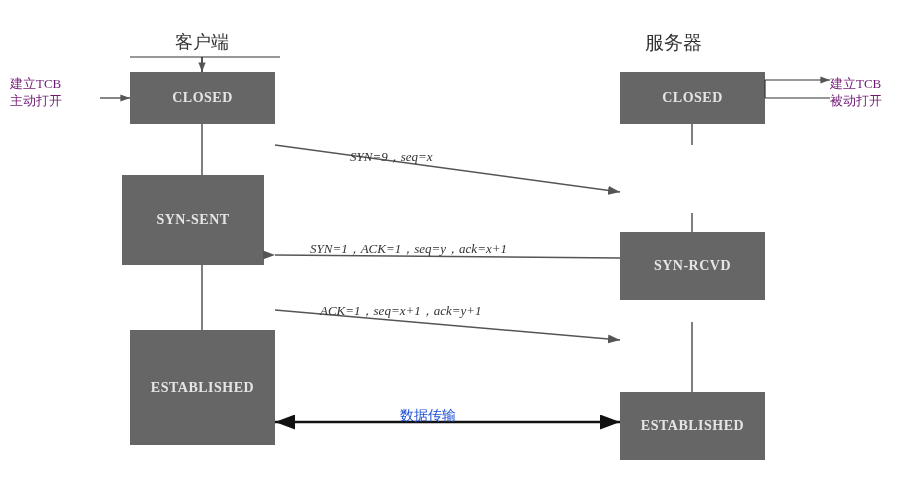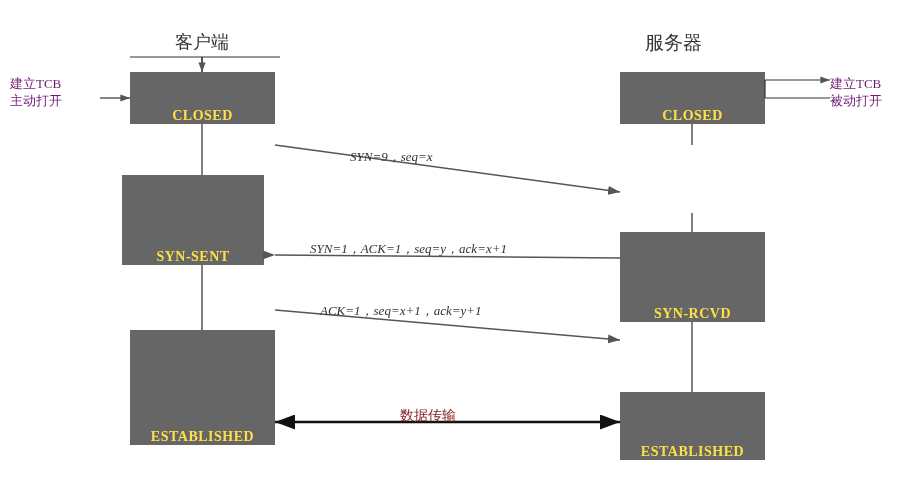--- a/index.html
+++ b/index.html
@@ -15,23 +15,23 @@
     .diagram-container {
       position: relative;
       width: 906px;
       height: 500px;
     }
 
     
     .state-box {
       position: absolute;
       background: #666666;
-      color: #fde047;
+      color: #e5e5e5;
       display: flex;
-      align-items: flex-end;
+      align-items: center;
       justify-content: center;
       font-size: 14px;
       font-weight: bold;
       letter-spacing: 0.5px;
     }
 
     
     .label {
       position: absolute;
       font-size: 13px;
@@ -73,21 +73,21 @@
 
   <div class="state-box" style="left:130px; top:330px; width:145px; height:115px;">
     <span>ESTABLISHED</span>
   </div>
 
   <div class="state-box" style="left:620px; top:72px; width:145px; height:52px;">
     <span>CLOSED</span>
   </div>
 
 
-  <div class="state-box" style="left:620px; top:232px; width:145px; height:90px;">
+  <div class="state-box" style="left:620px; top:232px; width:145px; height:68px;">
     <span>SYN-RCVD</span>
   </div>
 
   <div class="state-box" style="left:620px; top:392px; width:145px; height:68px;">
     <span>ESTABLISHED</span>
   </div>
 
   <svg class="arrows-svg" xmlns="http://www.w3.org/2000/svg">
     <defs>
       <marker id="arrowhead-right" markerWidth="8" markerHeight="6" refX="8" refY="3" orient="auto">
@@ -130,15 +130,15 @@
     <polyline points="202,57 202,72" stroke="#333" stroke-width="1.2" fill="none" marker-end="url(#arrowhead-right)"></polyline>
 
   </svg>
 
   <div class="label" style="position:absolute; top:148px; left:350px; font-size:13px; font-style:italic; color:#333;">SYN=9，seq=x</div>
 
   <div class="label" style="position:absolute; top:240px; left:310px; font-size:13px; font-style:italic; color:#333;">SYN=1，ACK=1，seq=y，ack=x+1</div>
 
   <div class="label" style="position:absolute; top:302px; left:320px; font-size:13px; font-style:italic; color:#333;text-align:right;">ACK=1，seq=x+1，ack=y+1</div>
 
-  <div class="label" style="position:absolute; top:407px; left:400px; font-size:14px; color:#7f1d1d;">数据传输</div>
+  <div class="label" style="position:absolute; top:407px; left:400px; font-size:14px; color:#1d4ed8;">数据传输</div>
 
 </div>
 
 </body></html>

